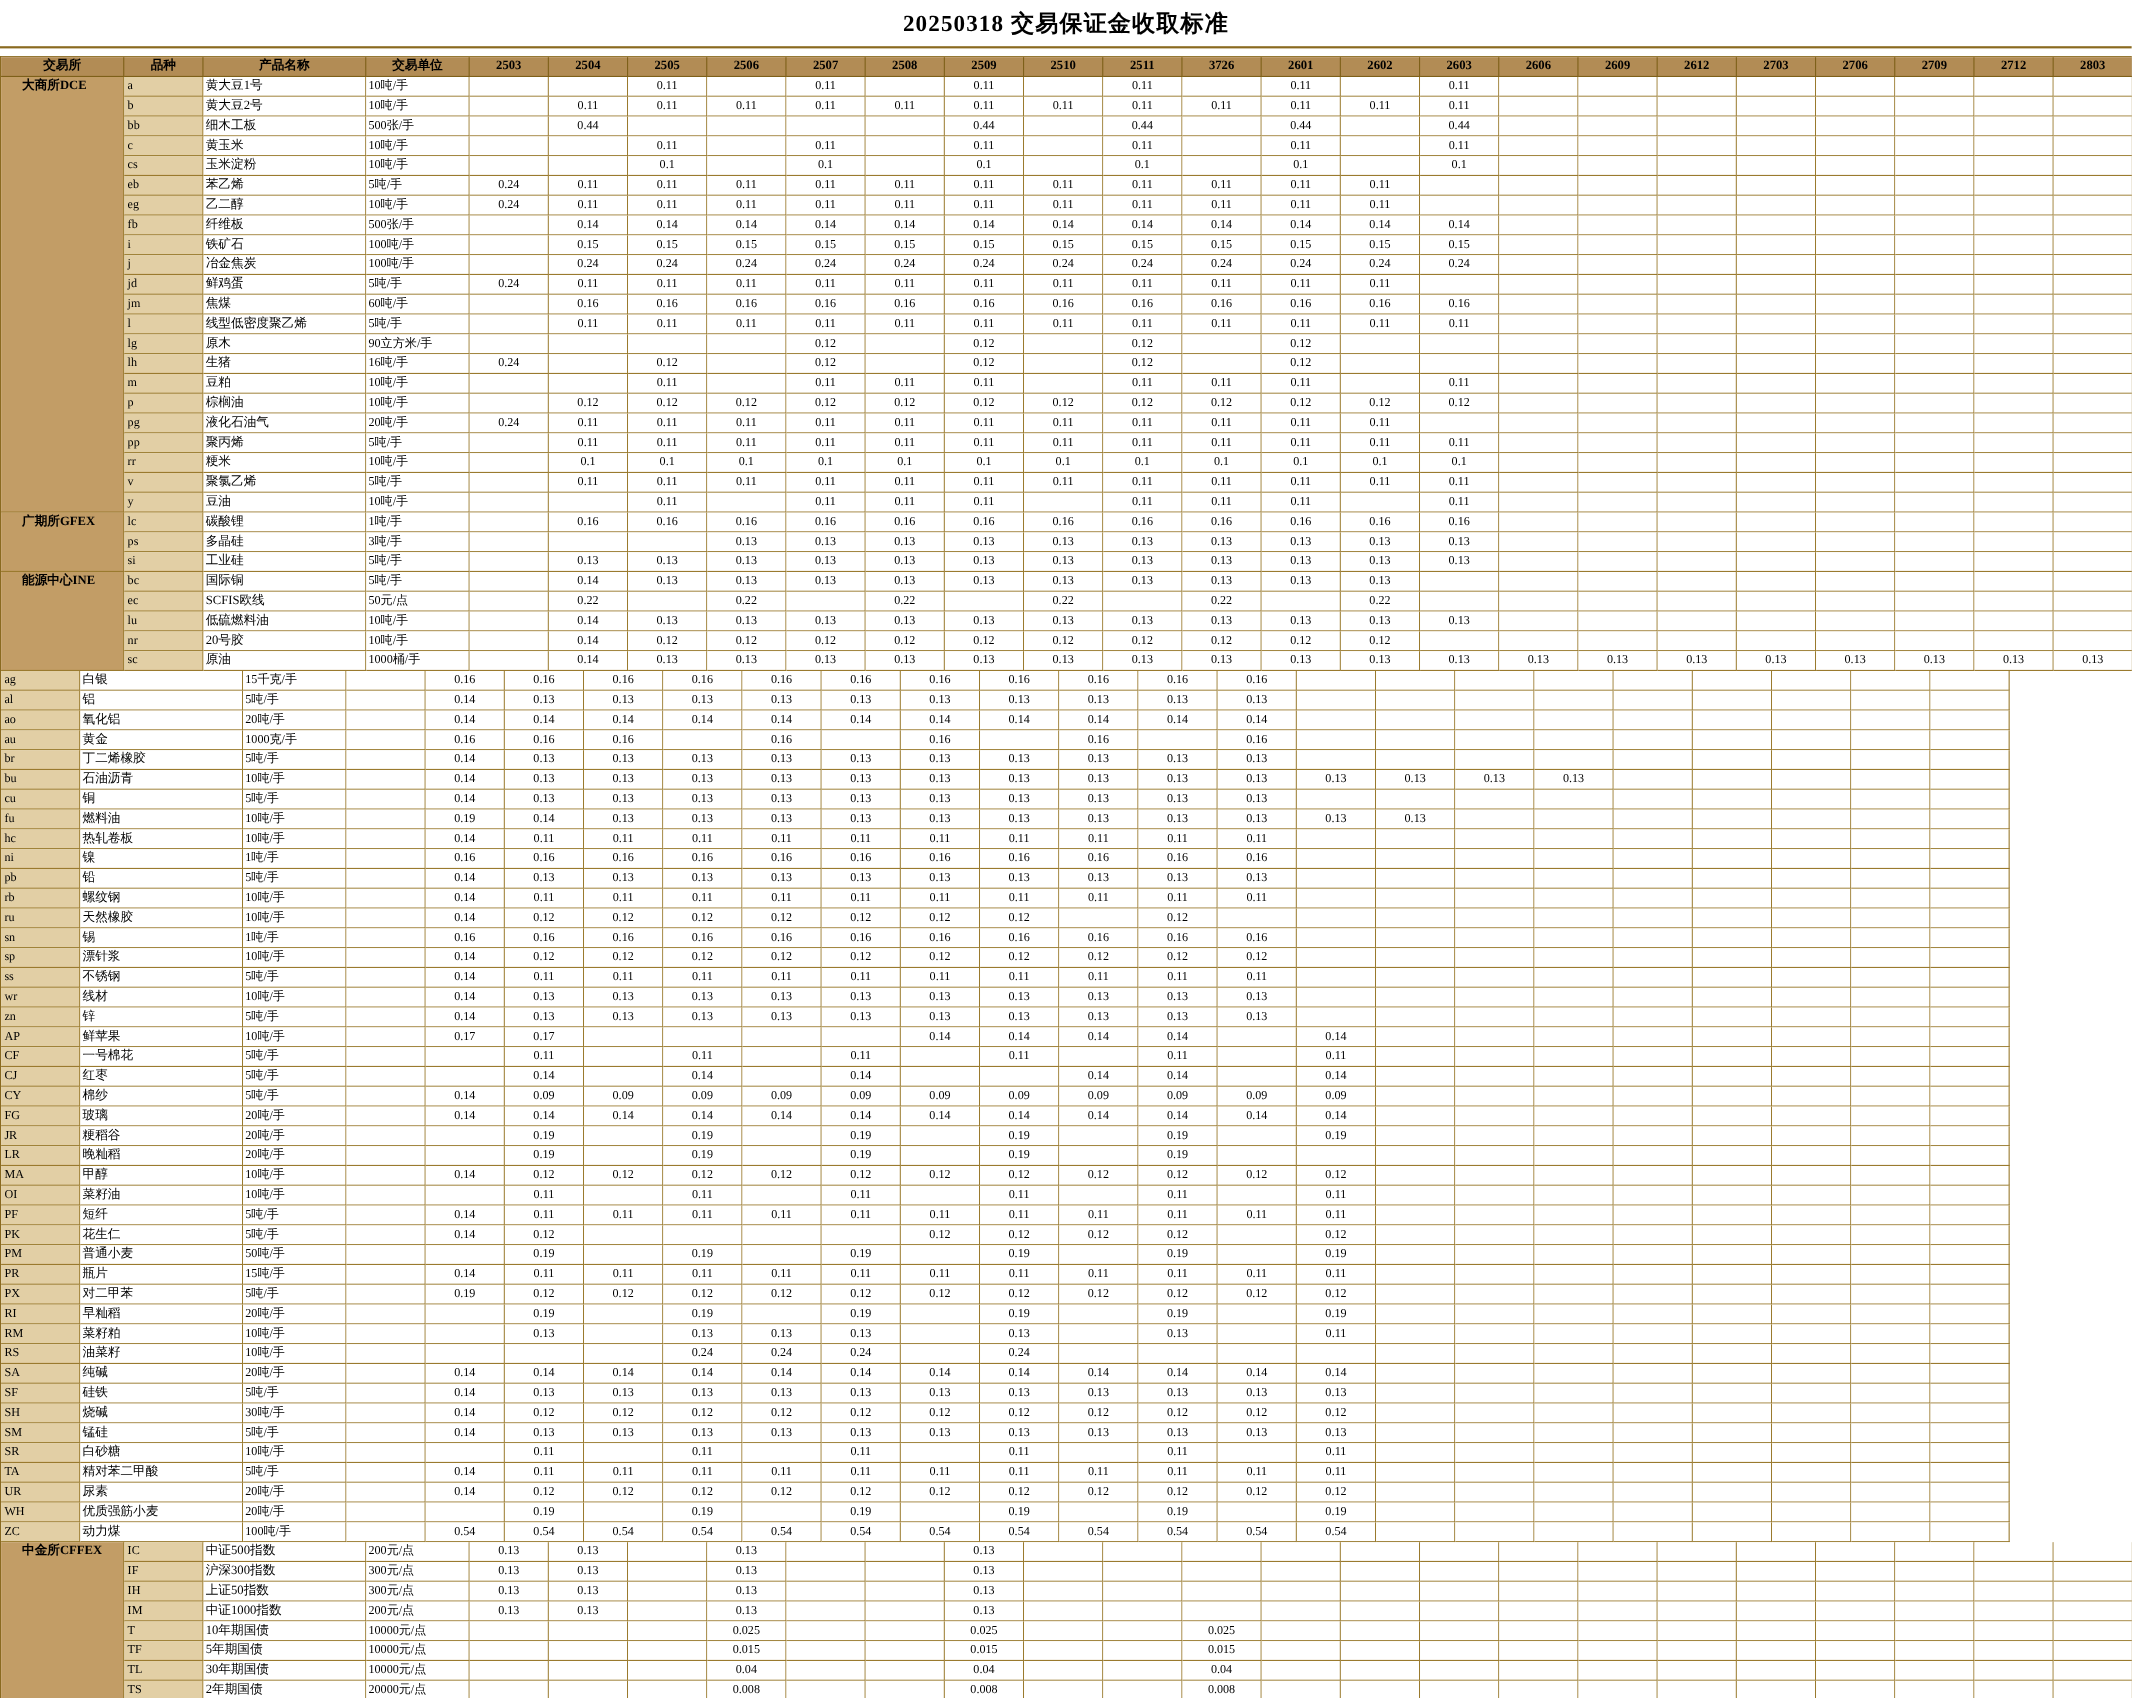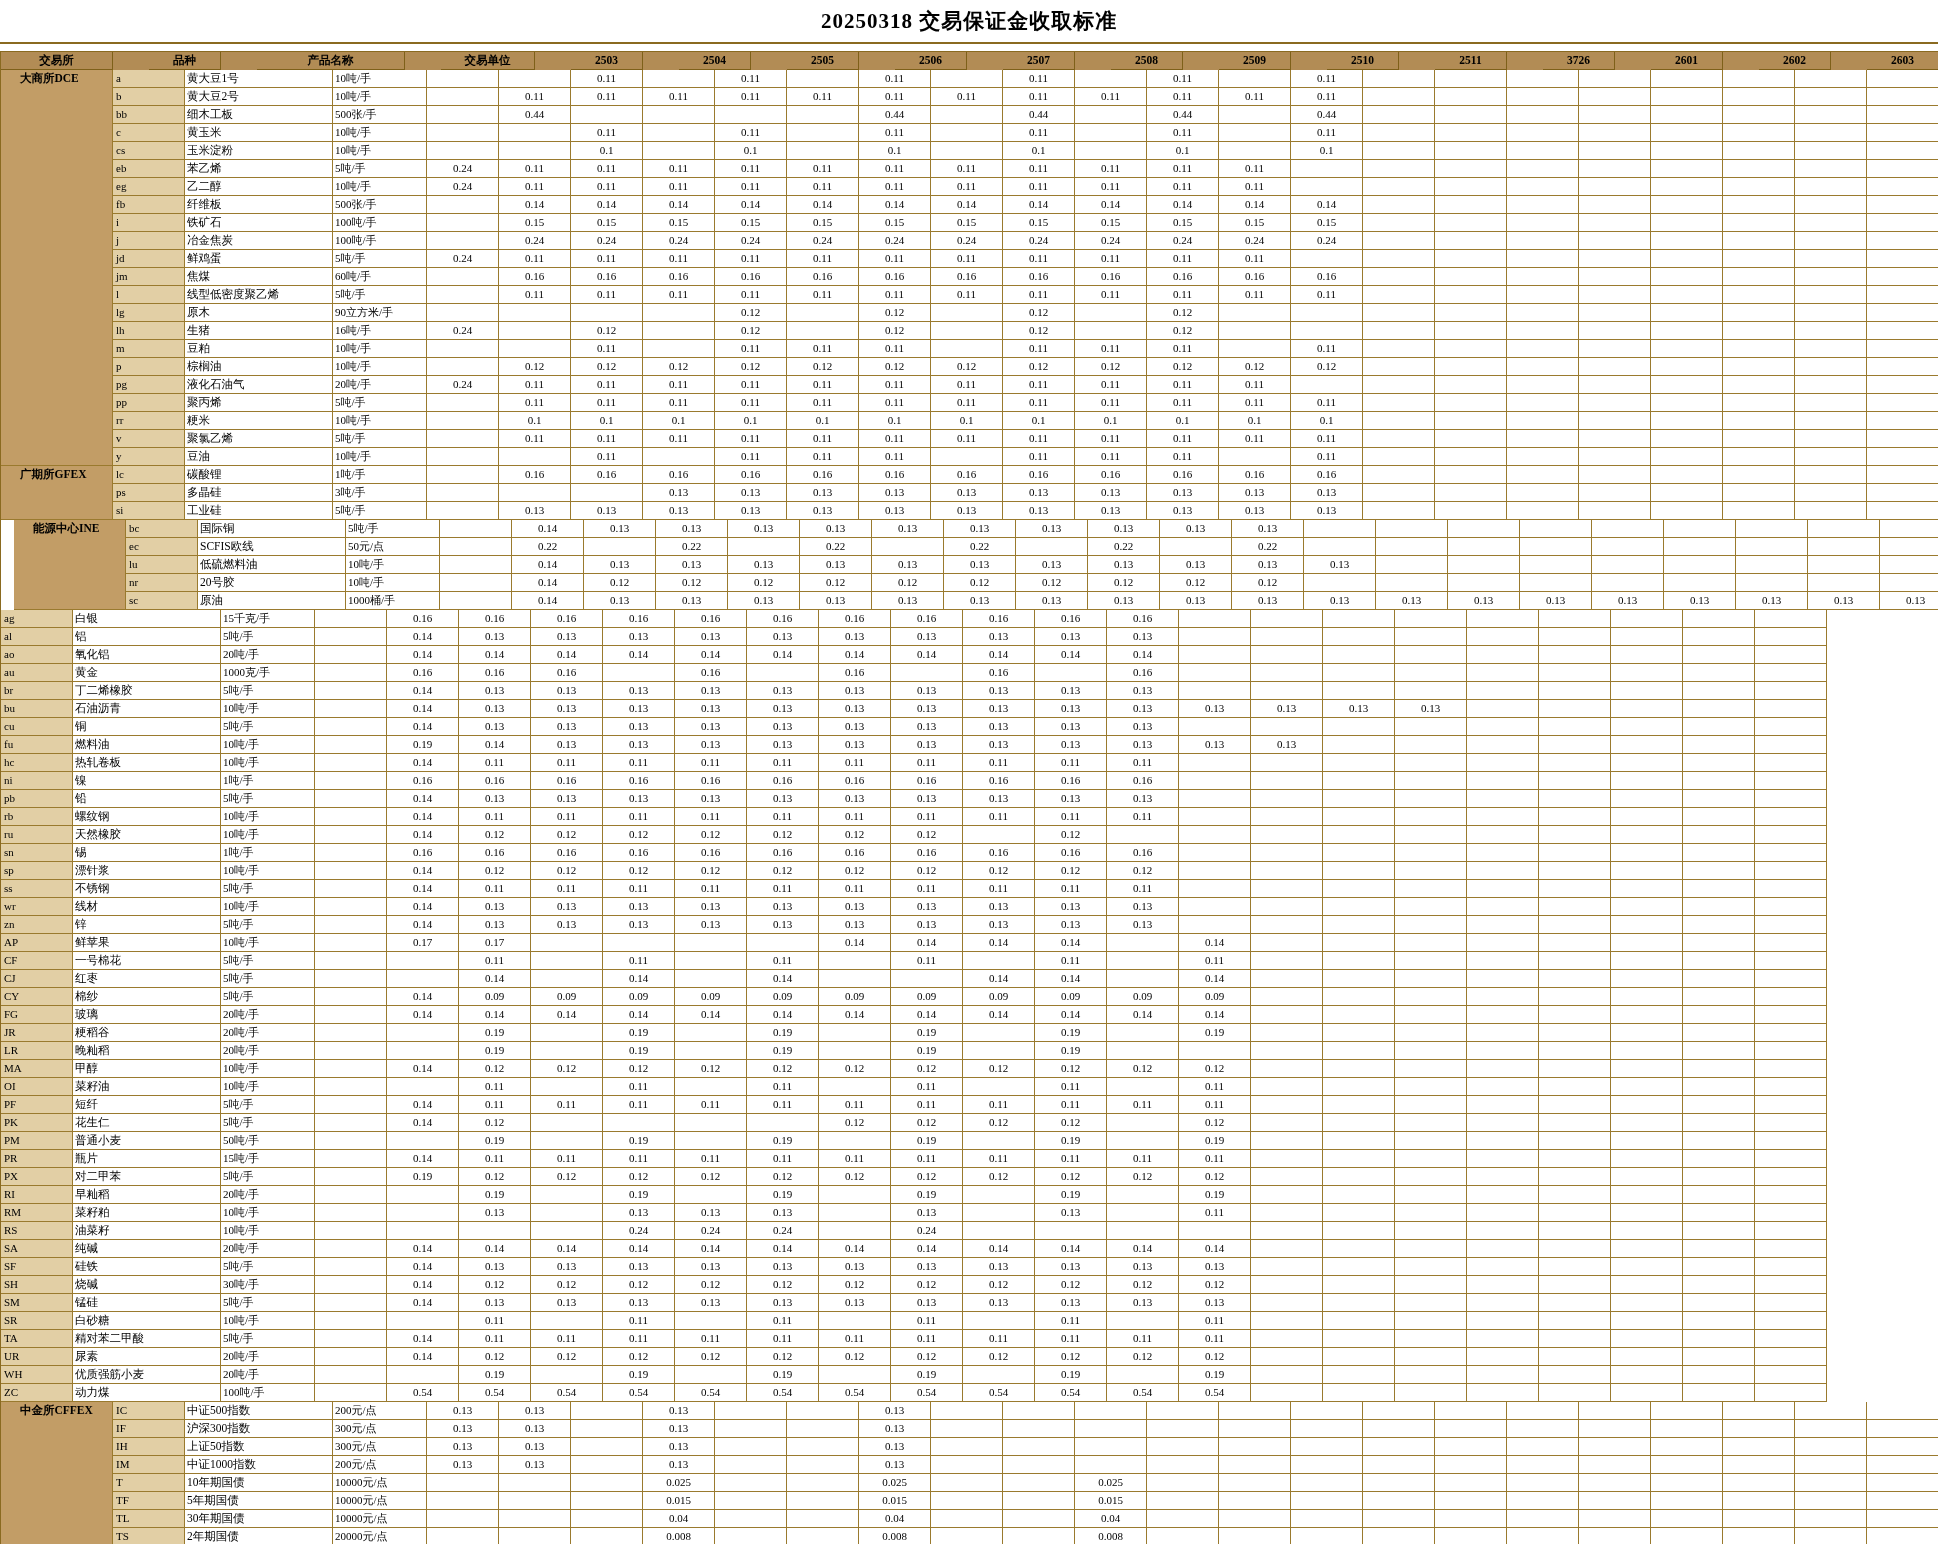--- a/index.html
+++ b/index.html
@@ -3,21 +3,21 @@
 <meta charset="utf-8">
 <style>
   html,body{margin:0;padding:0;background:#ffffff;}
   body{width:1938px;height:1544px;overflow:hidden;position:relative;
        font-family:"Liberation Serif","DejaVu Serif",serif;color:#000;}
   .title{position:absolute;top:7px;left:0;width:1938px;text-align:center;
          font-size:21px;font-weight:bold;letter-spacing:1px;}
   .pane-line{position:absolute;top:42px;left:0;width:1938px;height:2px;background:#8a6a20;}
   .sheet{position:absolute;top:51px;left:0;width:1938px;
          border-top:1px solid #8a6a20;border-left:1px solid #8a6a20;}
-  .hrow{display:flex;height:18px;background:#b28c55;font-weight:bold;gap:36px;}
+  .hrow{display:flex;height:18px;background:#b28c55;font-weight:bold;}
   .hcell{box-sizing:border-box;border-right:1px solid #7e6019;border-bottom:1px solid #7e6019;
          font-size:11.5px;line-height:17px;text-align:center;overflow:hidden;white-space:nowrap;flex:none;}
   .w-exch{width:112px}.w-code{width:72px}.w-prod{width:148px}.w-unit{width:94px}.w-m{width:72px}
   .group{display:flex;}
   .exchcell{box-sizing:border-box;width:112px;background:#c29d66;border-right:1px solid #9a7a2e;
             border-bottom:1px solid #9a7a2e;font-size:11.5px;font-weight:bold;line-height:17px;
             padding-left:19px;overflow:hidden;white-space:nowrap;flex:none;}
   .grows{flex:none;}
   .trow{display:flex;height:18px;}
   .cell{box-sizing:border-box;height:18px;border-right:1px solid #9a7a2e;border-bottom:1px solid #9a7a2e;
@@ -717,21 +717,21 @@
             <div class="cell valcell w-m"></div>
             <div class="cell valcell w-m"></div>
             <div class="cell valcell w-m"></div>
             <div class="cell valcell w-m"></div>
             <div class="cell valcell w-m"></div>
             <div class="cell valcell w-m"></div>
           </div>
         </div>
       </div>
       <div class="group">
-        <div class="exchcell" style="height: 90px; margin-left: 13px;">能源中心INE</div>
+        <div class="exchcell" style="height: 90px;">能源中心INE</div>
         <div class="grows">
           <div class="trow">
             <div class="cell codecell w-code">bc</div>
             <div class="cell prodcell w-prod">国际铜</div>
             <div class="cell unitcell w-unit">5吨/手</div>
             <div class="cell valcell w-m"></div>
             <div class="cell valcell w-m">0.14</div>
             <div class="cell valcell w-m">0.13</div>
             <div class="cell valcell w-m">0.13</div>
             <div class="cell valcell w-m">0.13</div>

